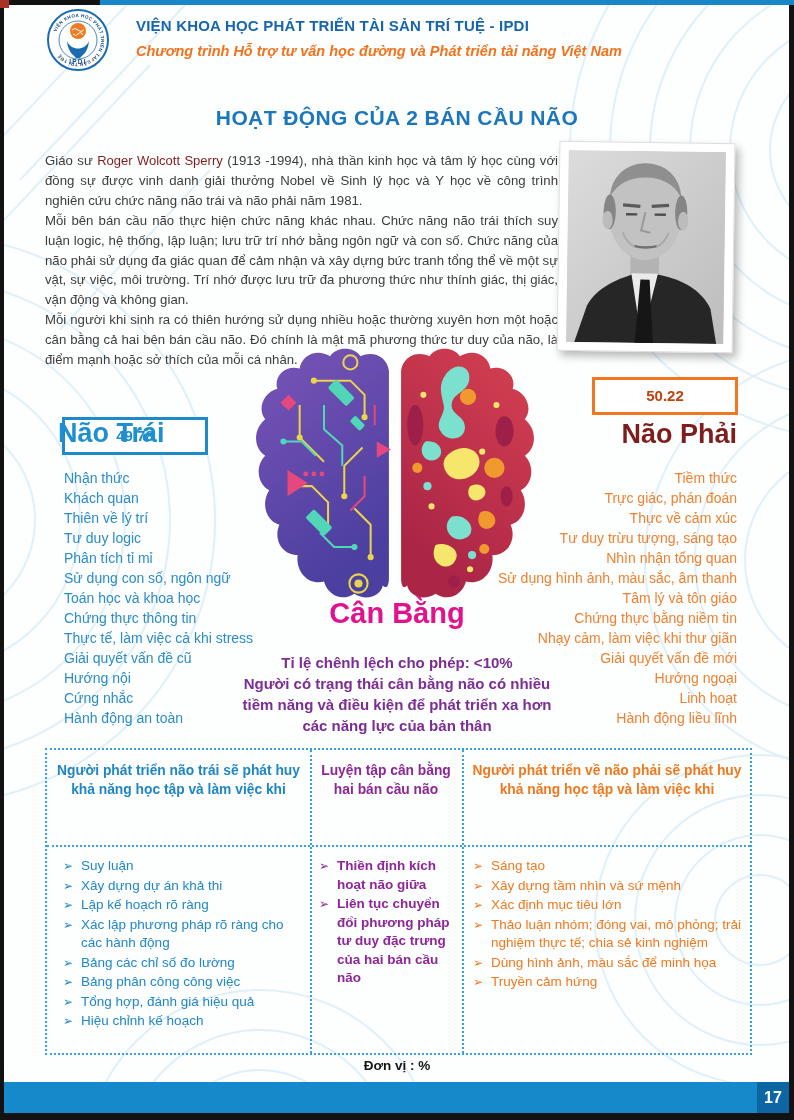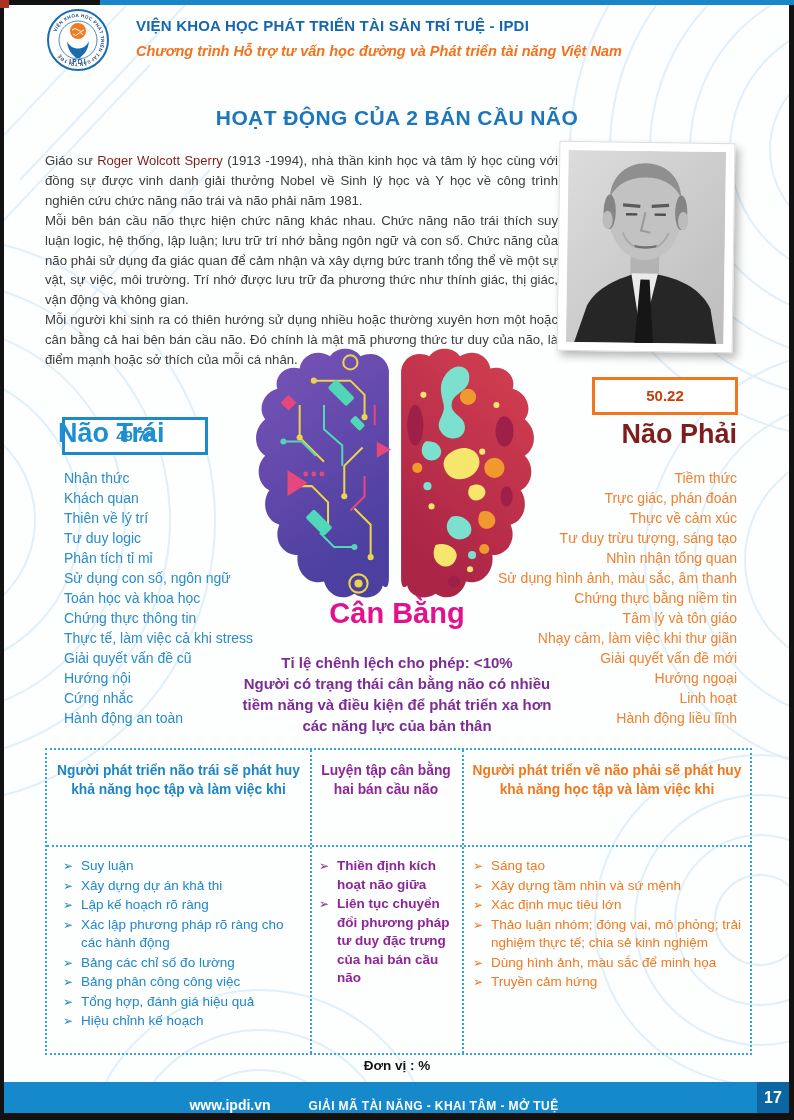--- a/index.html
+++ b/index.html
@@ -44,21 +44,21 @@
   .th3{left:424px;width:272px;color:#f0791f;}
   .tb{position:absolute;top:107px;font-size:13.5px;line-height:18.5px;}
   .tb1{left:16px;width:238px;color:#2187c8;}
   .tb2{left:272px;width:136px;color:#8e2697;font-weight:bold;}
   .tb3{left:426px;width:268px;color:#f0791f;}
   .b-item{display:flex;gap:8px;margin-bottom:1px;}
   .arrow{flex:0 0 auto;font-size:12px;}
   .unit-note{left:0;right:0;top:1058px;text-align:center;font-size:13.5px;font-weight:bold;color:#141414;}
   
   .footer-bar{left:0;top:1082px;width:794px;height:31px;background:#1689cb;color:#fff;}
-  .footer-center{position:absolute;left:0;right:46px;top:0;bottom:0;display:flex;align-items:flex-end;justify-content:center;gap:38px;}
+  .footer-center{position:absolute;left:0;right:46px;top:0;bottom:0;display:flex;align-items:flex-start;justify-content:center;gap:38px;flex-direction:column;}
   .site{font-size:14px;font-weight:bold;}
   .slogan{font-size:12px;font-weight:bold;letter-spacing:.4px;}
   .page-box{position:absolute;right:5px;top:0;bottom:0;width:32px;background:#0d66a4;color:#fff;
             display:flex;align-items:center;justify-content:center;font-size:16px;font-weight:bold;}
   
   .edge{position:absolute;z-index:6;background:#121212;}
   .edge-left{left:0;top:0;width:4px;height:1120px;}
   .edge-right{right:0;top:0;width:5px;height:1120px;}
   .bottom-strip{left:0;top:1113px;width:794px;height:7px;}
   .top-black{left:8px;top:0;width:92px;height:5px;}
@@ -189,22 +189,22 @@
         <div>Cứng nhắc</div>
         <div>Hành động an toàn</div>
       </div>
     <div class="abs hemi-list list-right">
         <div>Tiềm thức</div>
         <div>Trực giác, phán đoán</div>
         <div>Thực về cảm xúc</div>
         <div>Tư duy trừu tượng, sáng tạo</div>
         <div>Nhìn nhận tổng quan</div>
         <div>Sử dụng hình ảnh, màu sắc, âm thanh</div>
+        <div>Tâm lý và tôn giáo</div>
         <div>Chứng thực bằng niềm tin</div>
-        <div>Tâm lý và tôn giáo</div>
         <div>Nhạy cảm, làm việc khi thư giãn</div>
         <div>Giải quyết vấn đề mới</div>
         <div>Hướng ngoại</div>
         <div>Linh hoạt</div>
         <div>Hành động liều lĩnh</div>
       </div>
 
     <svg class="abs brain" width="284" height="266" viewBox="0 0 280 262">
       <defs>
         <linearGradient id="gp" x1="0" y1="0" x2=".4" y2="1">

